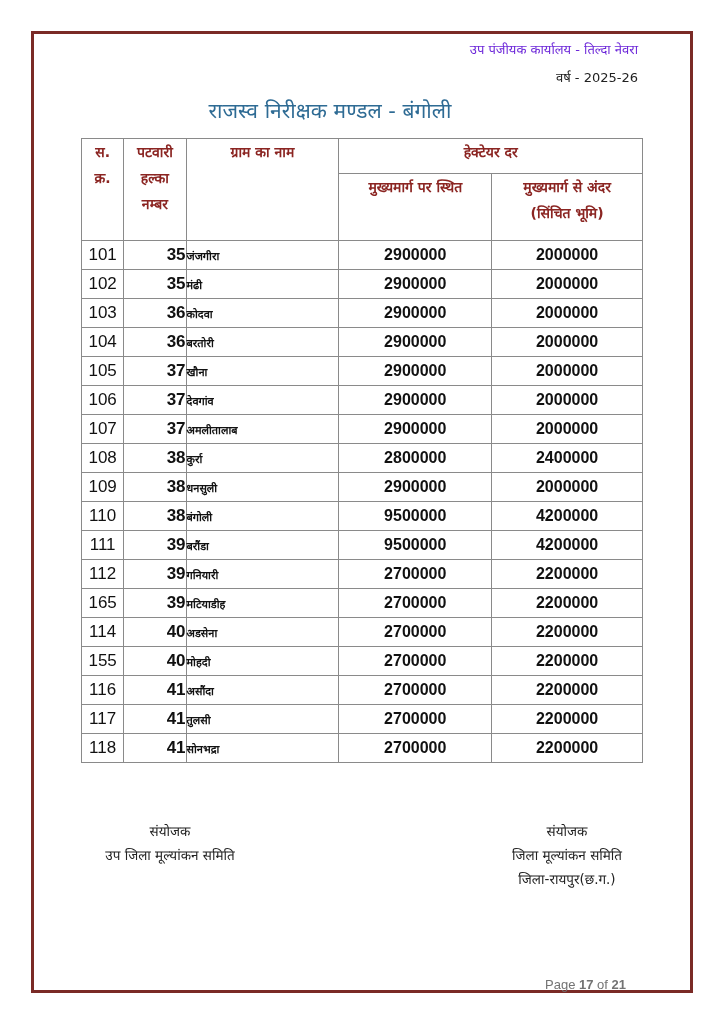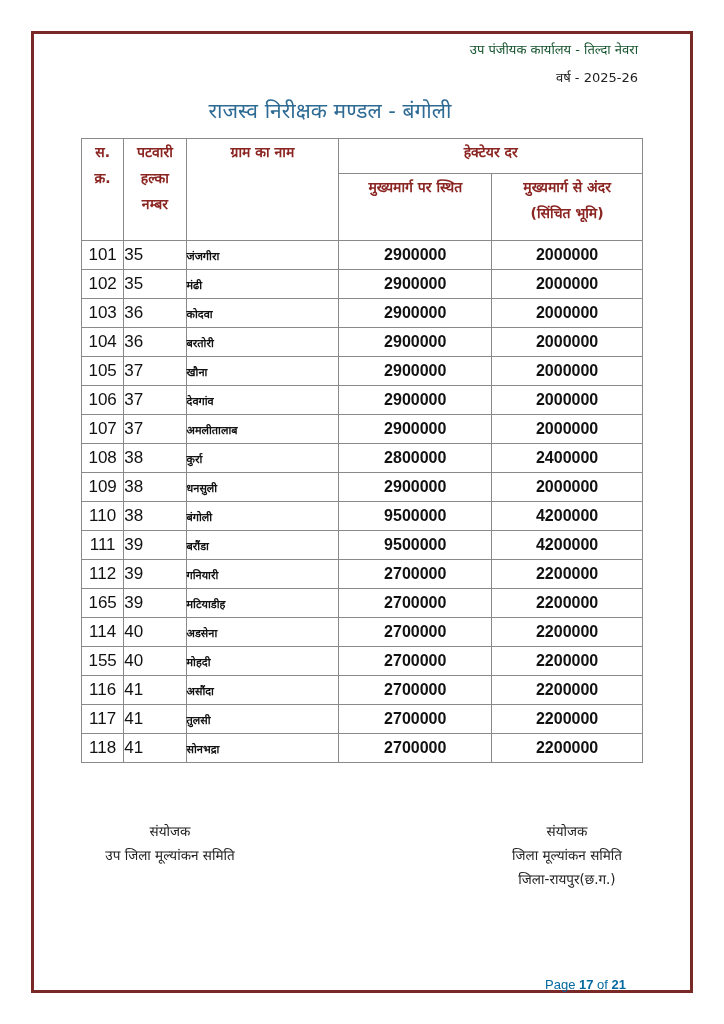--- a/index.html
+++ b/index.html
@@ -5,21 +5,21 @@
   html, body { margin: 0; padding: 0; background: #ffffff; }
   body {
     width: 724px; height: 1024px; position: relative; overflow: hidden;
     font-family: "DejaVu Sans", sans-serif; color: #111;
   }
   .page-frame {
     position: absolute; left: 31px; top: 31px; width: 662px; height: 962px;
     border: 3px solid #7a2a26; box-sizing: border-box;
   }
   .office-line {
-    position: absolute; right: 86px; top: 40px; font-size: 13px; color: #14532d;
+    position: absolute; right: 86px; top: 40px; font-size: 13px; color: #6d28d9;
     font-family: "DejaVu Sans", sans-serif;
   }
   .year-line {
     position: absolute; right: 86px; top: 68px; font-size: 13px; color: #222;
   }
   .title {
     position: absolute; left: 0; width: 660px; top: 96px; text-align: center;
     font-size: 21px; color: #2e6b94; font-family: "DejaVu Sans", sans-serif;
   }
   table.rates {
@@ -39,31 +39,31 @@
   .col-r1 { width: 152px; }
   .col-r2 { width: 150px; }
   th.h-sn, th.h-hn { text-align: center; padding-top: 3px; }
   th.h-vill { text-align: center; padding-top: 3px; }
   th.h-group { text-align: center; height: 34px; line-height: 30px; }
   th.h-sub { text-align: center; height: 66px; padding-top: 4px; line-height: 28px; }
   table.rates td {
     height: 28px; font-family: "Liberation Sans", sans-serif;
   }
   td.c-sn { font-size: 17px; text-align: center; }
-  td.c-hn { font-size: 17px; font-weight: normal; text-align: left; }
+  td.c-hn { font-size: 17px; font-weight: bold; text-align: right; }
   td.c-vill { font-size: 11px; font-weight: bold; padding-left: 6px; font-family: "DejaVu Sans", sans-serif; }
   td.c-r1, td.c-r2 { font-size: 16px; font-weight: bold; text-align: center; }
   .sign {
     position: absolute; font-size: 13.5px; text-align: center; line-height: 24px; color: #222;
   }
   .sign-left { left: 70px; width: 200px; top: 819px; }
   .sign-right { left: 462px; width: 210px; top: 819px; }
   .footer {
     position: absolute; left: 545px; top: 977px; font-size: 13px;
-    font-family: "Liberation Sans", sans-serif; color: #0369a1;
+    font-family: "Liberation Sans", sans-serif; color: #737373;
   }
   .footer b { font-weight: bold; }
 </style>
 </head>
 <body>
 
 <div class="page-frame"></div>
 
 <div class="office-line">उप पंजीयक कार्यालय - तिल्दा नेवरा</div>
 <div class="year-line">वर्ष - 2025-26</div>

